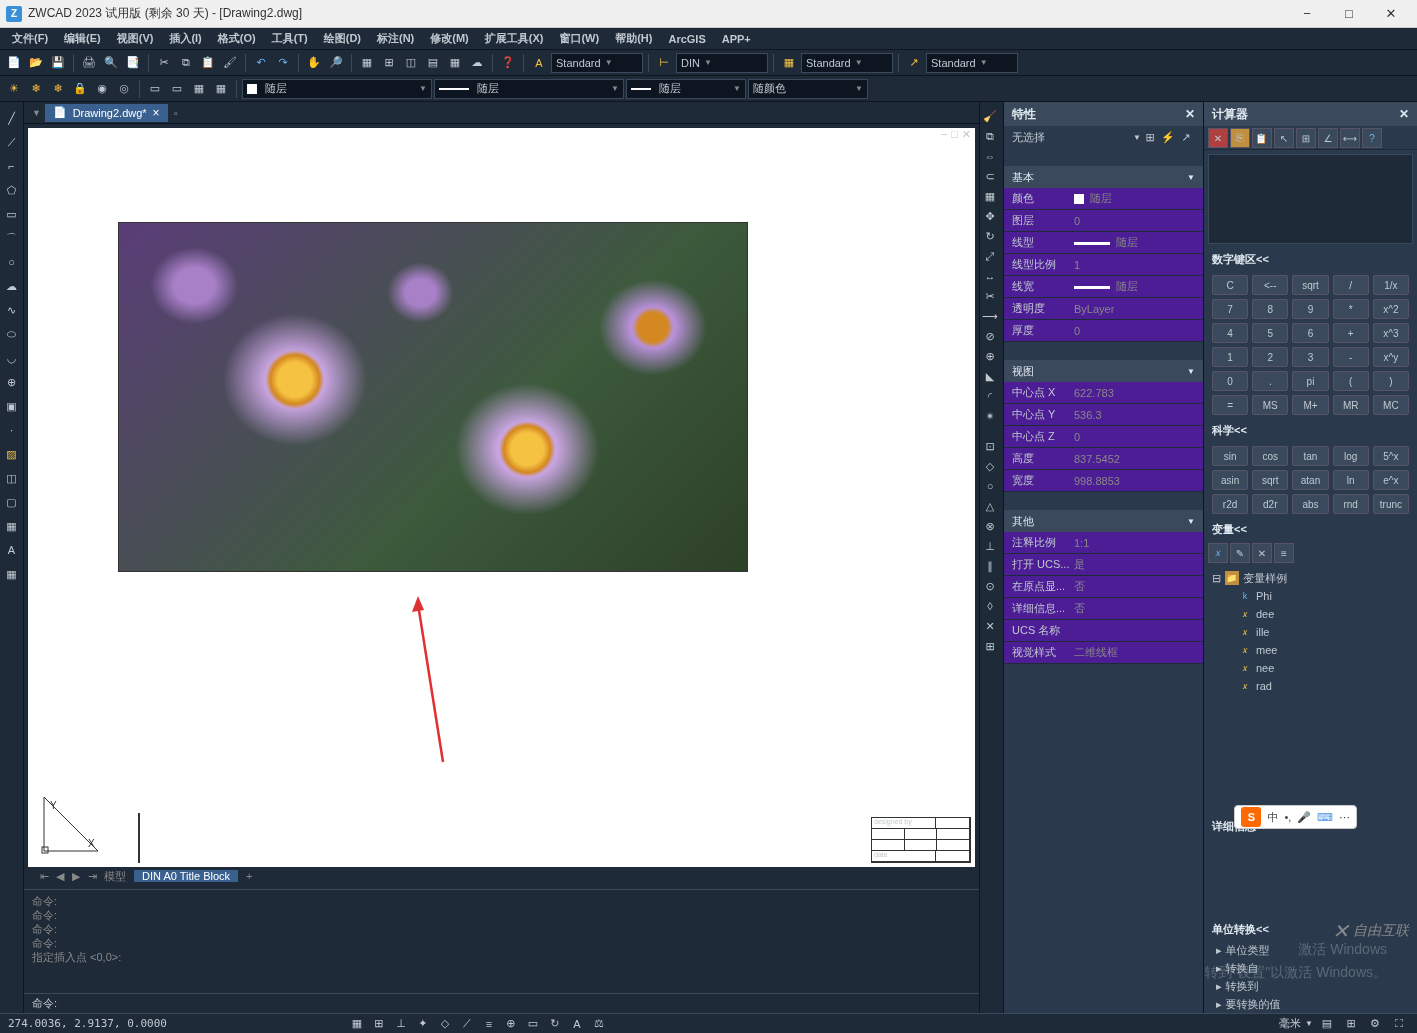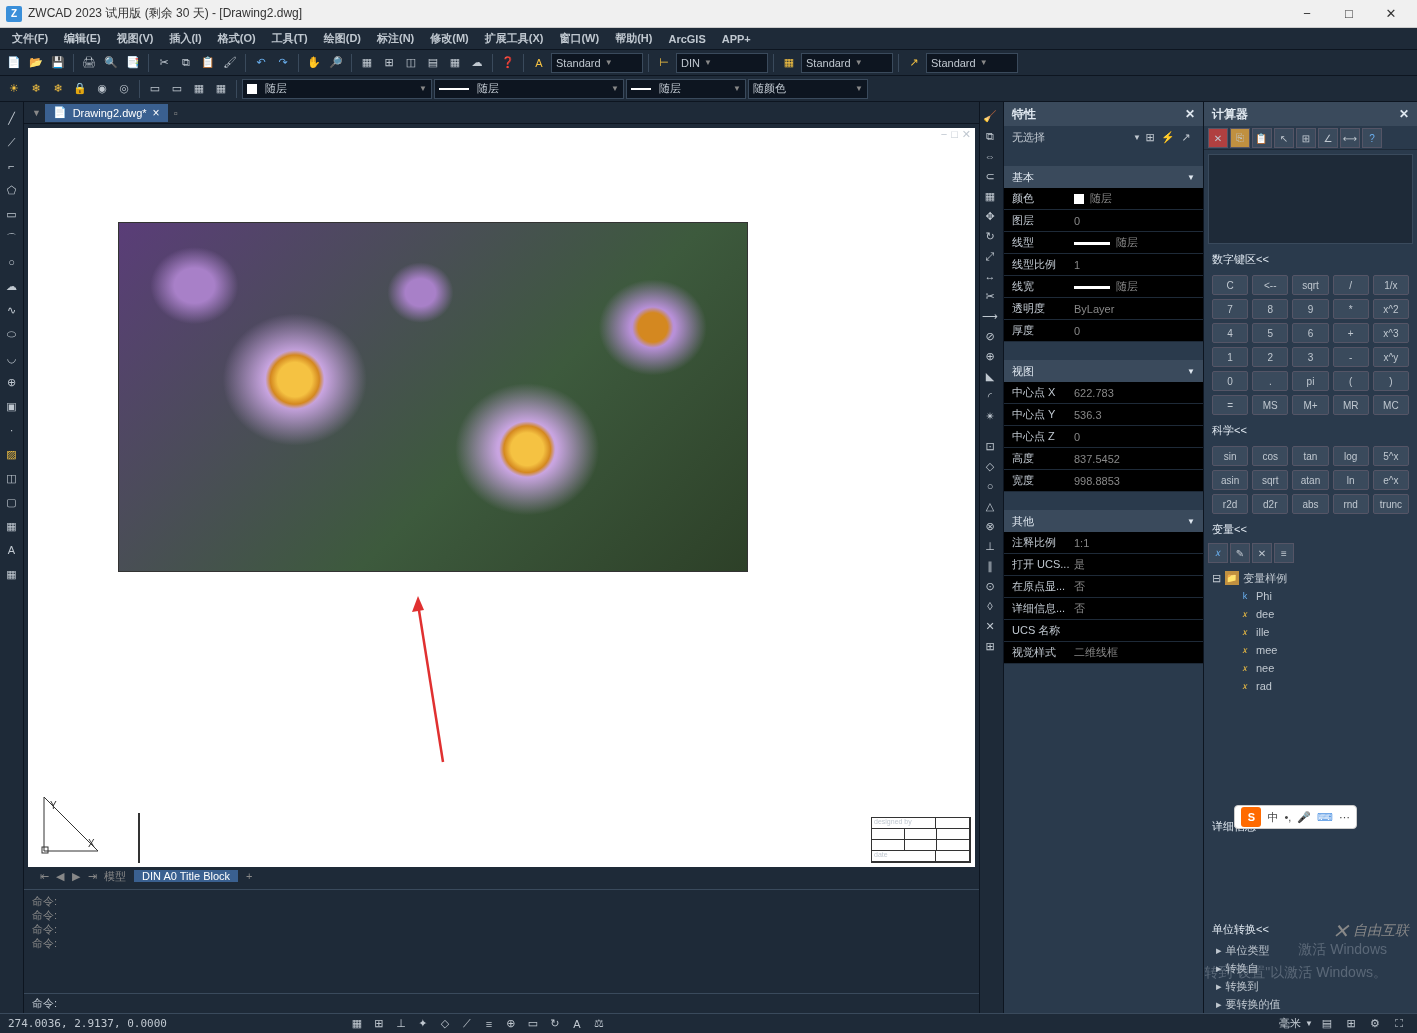--- a/index.html
+++ b/index.html
@@ -46,32 +46,32 @@
 .right-tools { width: 24px; background: #1e2a38; display: flex; flex-direction: column; border-left: 1px solid #0d1520; padding-top:4px;}
 
 .panel-props { width: 200px; background: #2a3a4c; display: flex; flex-direction: column; border-left:1px solid #0d1520;}
 .panel-calc { width: 214px; background: #2a3a4c; display:flex; flex-direction:column; border-left:1px solid #0d1520;}
 .panel-header { height: 24px; background: #3a4a5c; display: flex; align-items: center; padding: 0 8px; font-weight: bold; color: #e0e8f0; font-size:12px;}
 .panel-header .close { margin-left: auto; cursor: pointer; }
 .panel-subhdr { height: 22px; background: #2a3a4c; display: flex; align-items: center; padding: 0 8px; color:#c0c8d0; }
 .panel-subhdr .sel { flex:1;}
 .icon-btn { width:18px; height:18px; display:flex; align-items:center; justify-content:center; cursor:pointer;}
 
-.prop-section { background:#000000;}
+.prop-section { background:#4c1d95;}
 .prop-section-hdr { height:22px; background:#3a4a5c; display:flex; align-items:center; padding:0 8px; color:#e0e8f0; cursor:pointer;}
 .prop-section-hdr .arrow { margin-left:auto; font-size:8px;}
 .prop-row { height:22px; display:flex; align-items:center; border-bottom:1px solid #1e2a38;}
 .prop-row .k { width:66px; padding-left:8px; color:#c0c8d0;}
 .prop-row .v { flex:1; padding-left:4px; color:#888;}
 .prop-row .sw { width:36px; height:3px; background:#fff; display:inline-block; margin-right:6px;vertical-align:middle;}
 
 .calc-tools { height:24px; display:flex; padding:2px 4px; gap:2px; border-bottom:1px solid #1e2a38;}
 .calc-tools .ct { width:20px; height:20px; background:#3a4a5c; border:1px solid #556; display:flex; align-items:center; justify-content:center; cursor:pointer; font-size:10px;}
 .calc-display { height:90px; background:#1e2a38; border:1px solid #3a4a5c; margin:4px;}
-.calc-section-hdr { padding:4px 8px; color:#e0e8f0; font-weight:normal; cursor:pointer;}
+.calc-section-hdr { padding:4px 8px; color:#e0e8f0; font-weight:bold; cursor:pointer;}
 .calc-grid { display:grid; grid-template-columns: repeat(5, 1fr); gap:4px; padding:4px 8px;}
 .calc-btn { height:20px; background:#3a4a5c; border:1px solid #556; display:flex; align-items:center; justify-content:center; cursor:pointer; border-radius:2px; font-size:10px;}
 .var-tree { flex:1; padding:4px; overflow:auto;}
 .var-row { height:18px; display:flex; align-items:center; padding-left:4px; gap:4px;}
 .var-indent { padding-left: 30px;}
 .var-row .vi { width:14px; height:14px; display:inline-flex; align-items:center; justify-content:center; font-size:9px;}
 
 .command-area { height:104px; background:#1e2a38; border-top:1px solid #3a4a5c; padding:4px 8px; font-family:monospace; color:#888; font-size:11px; line-height:14px; overflow:hidden;}
 .command-input { height:20px; background:#1e2a38; display:flex; align-items:center; padding:0 8px; font-family:monospace; color:#c0c8d0; border-top:1px solid #3a4a5c;}
 
@@ -305,20 +305,21 @@
         <span>模型</span>
         <span class="active">DIN A0 Title Block</span>
         <span>+</span>
       </div>
     </div>
     <div class="command-area">
       <div>命令:</div>
       <div>命令:</div>
       <div>命令:</div>
       <div>命令:</div>
+      <div>指定插入点 &lt;0,0&gt;:</div>
     </div>
     <div class="command-input">
       <span>命令:</span>
     </div>
   </div>
 
   <div class="right-tools">
     <div class="tb-btn">🧹</div>
     <div class="tb-btn">⧉</div>
     <div class="tb-btn">⇔</div>

